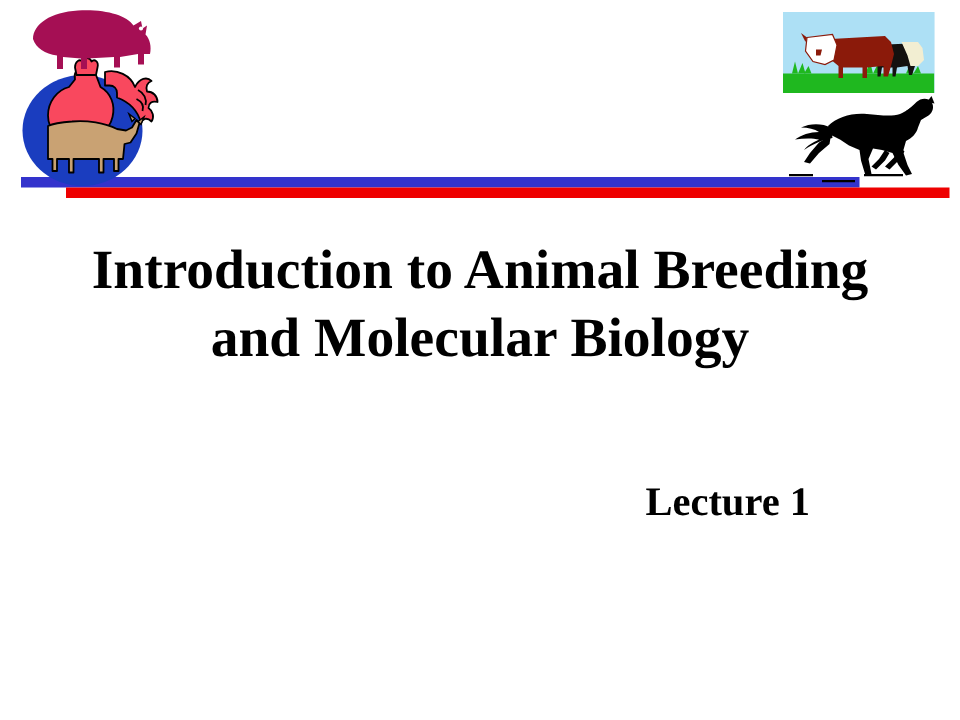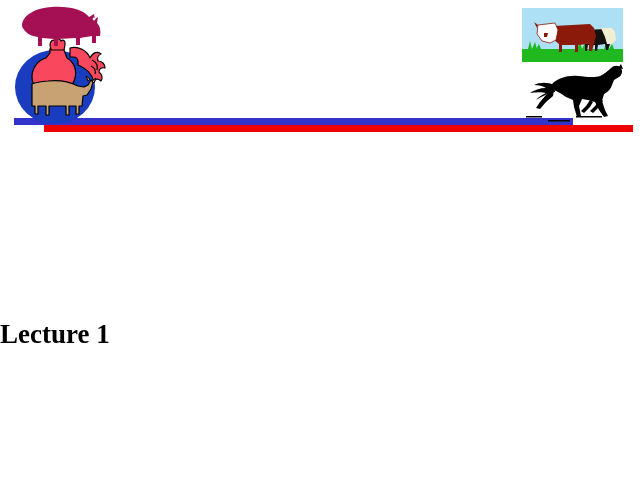--- a/index.html
+++ b/index.html
@@ -92,21 +92,21 @@
     line-height: 45px;
     color: #000000;
     letter-spacing: 0px;
     white-space: nowrap;
   }
   #subtitle-block {
     position: absolute;
     left: 0;
     top: 318px;
     width: 540px;
-    text-align: left;
+    text-align: right;
     z-index: 2;
   }
   #subtitle-text {
     font-family: "Liberation Serif", "DejaVu Serif", serif;
     font-weight: bold;
     font-size: 27px;
     line-height: 32px;
     color: #000000;
     white-space: nowrap;
   }
@@ -211,18 +211,22 @@
         <rect x="2" y="52" width="16" height="1.5"></rect>
         <rect x="24" y="56" width="22" height="1.5"></rect>
         <rect x="52" y="52" width="26" height="1.5"></rect>
       </g>
     </svg>
   </div>
 
   <div class="rule" id="rule-blue"></div>
   <div class="rule" id="rule-red"></div>
 
+  <div id="title-block">
+    <div class="title-line">Introduction to Animal Breeding</div>
+    <div class="title-line">and Molecular Biology</div>
+  </div>
 
   <div id="subtitle-block">
     <div id="subtitle-text">Lecture 1</div>
   </div>
 
 </div>
 
 </body></html>

